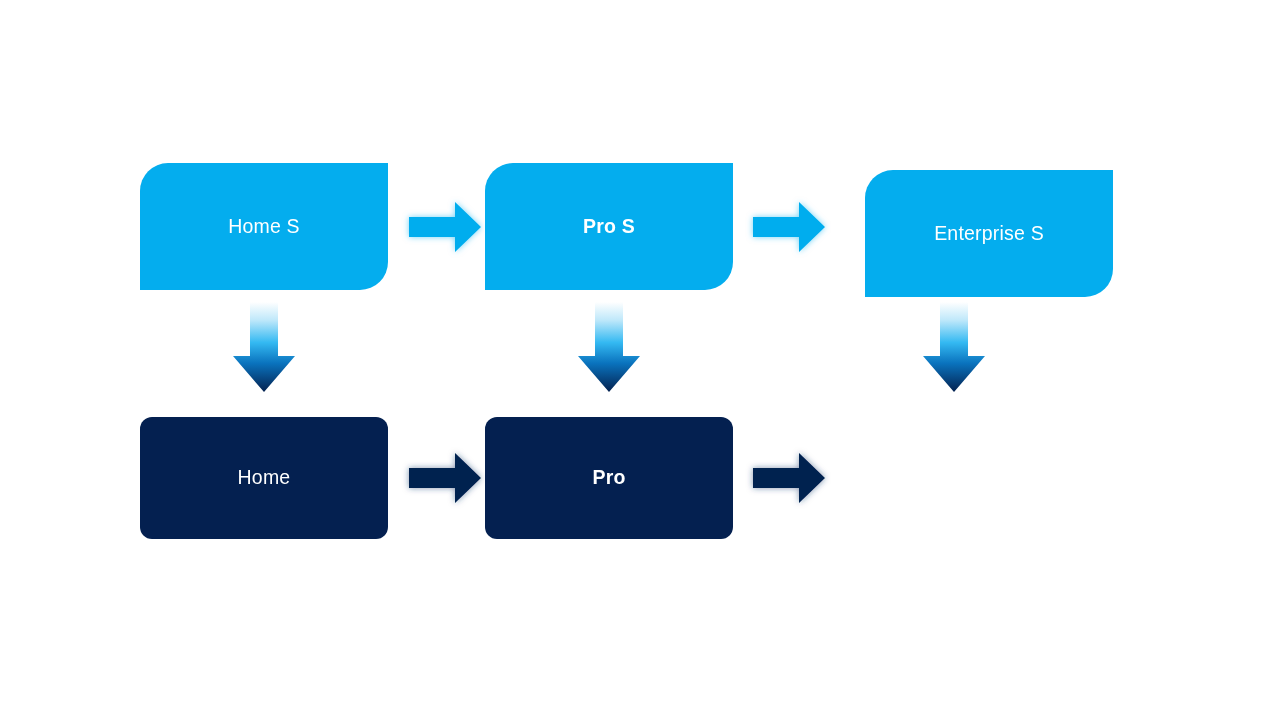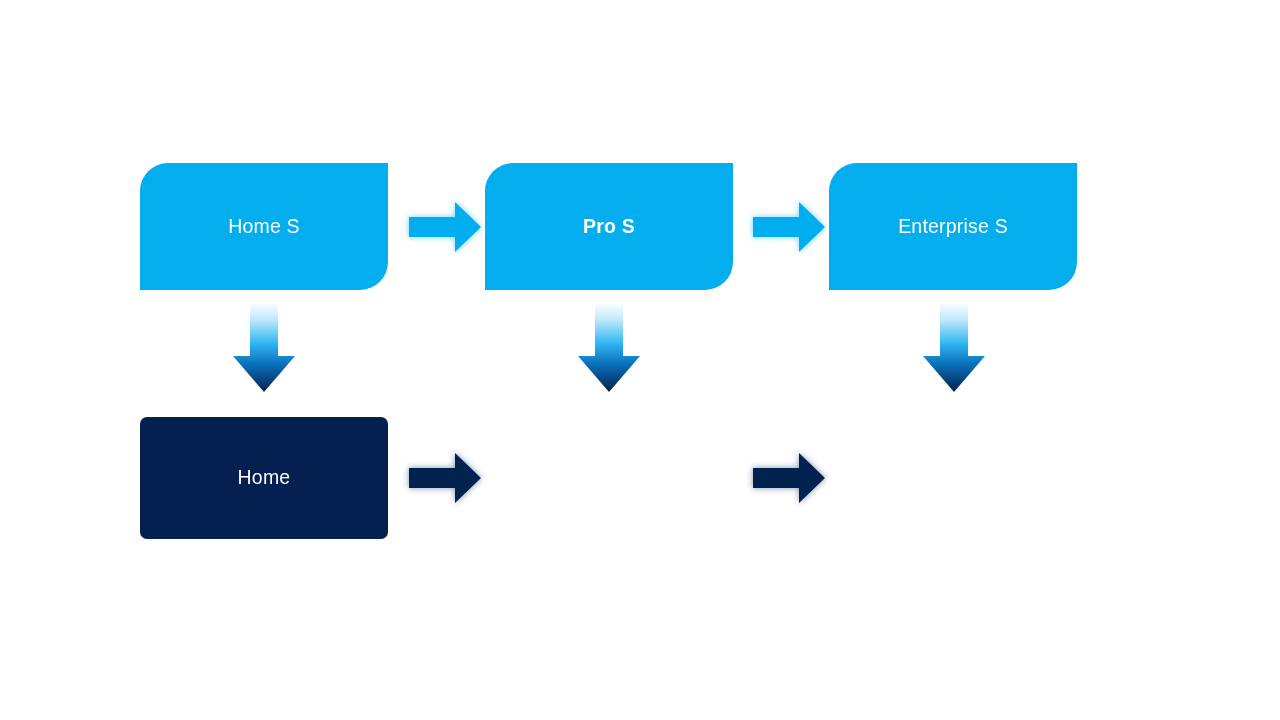--- a/index.html
+++ b/index.html
@@ -44,29 +44,29 @@
   
   .node.tier-top {
     background: #04ADEE;
     border-radius: 28px 0 28px 0;
     width: 248px;
     height: 127px;
   }
   
   .node.tier-bottom {
     background: #042050;
-    border-radius: 7px;
+    border-radius: 12px;
     width: 248px;
     height: 122px;
   }
 
   
   .col1 { left: 140px; }
   .col2 { left: 485px; font-weight: bold; }
-  .col3 { left: 829px; }
+  .col3 { left: 865px; margin-top: 7px; }
   .row-top    { top: 163px; }
   .row-bottom { top: 417px; }
 
   
   .arrow {
     position: absolute;
     pointer-events: auto;
   }
   .arrow svg { display: block; overflow: visible; }
 
@@ -95,20 +95,23 @@
   </div>
 
   <div class="node tier-top row-top col3">
     <span class="node-label">Enterprise S</span>
   </div>
 
   <div class="node tier-bottom row-bottom col1">
     <span class="node-label">Home</span>
   </div>
 
+  <div class="node tier-bottom row-bottom col2">
+    <span class="node-label">Pro</span>
+  </div>
 
 
   <svg width="0" height="0" style="position:absolute" aria-hidden="true">
     <defs>
       <filter id="glowLight" x="-60%" y="-60%" width="220%" height="220%">
         <feGaussianBlur in="SourceAlpha" stdDeviation="3.2" result="b"></feGaussianBlur>
         <feFlood flood-color="#04ADEE" flood-opacity="0.55" result="c"></feFlood>
         <feComposite in="c" in2="b" operator="in" result="g"></feComposite>
         <feMerge>
           <feMergeNode in="g"></feMergeNode>

